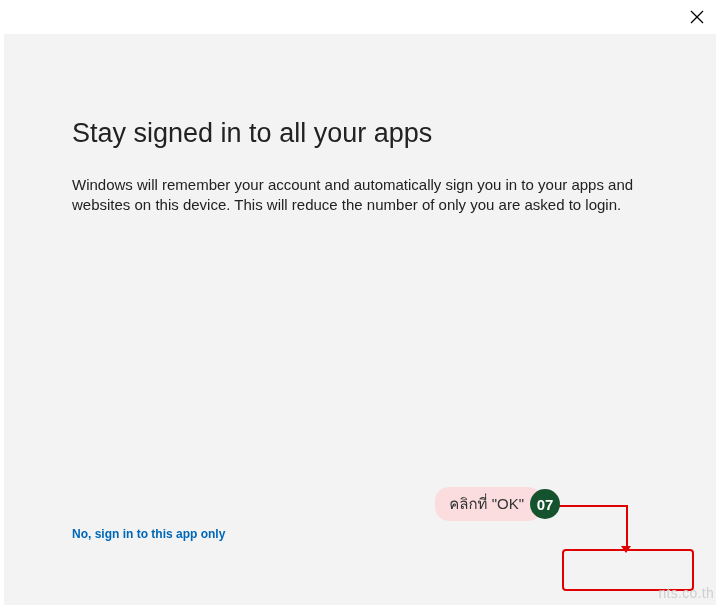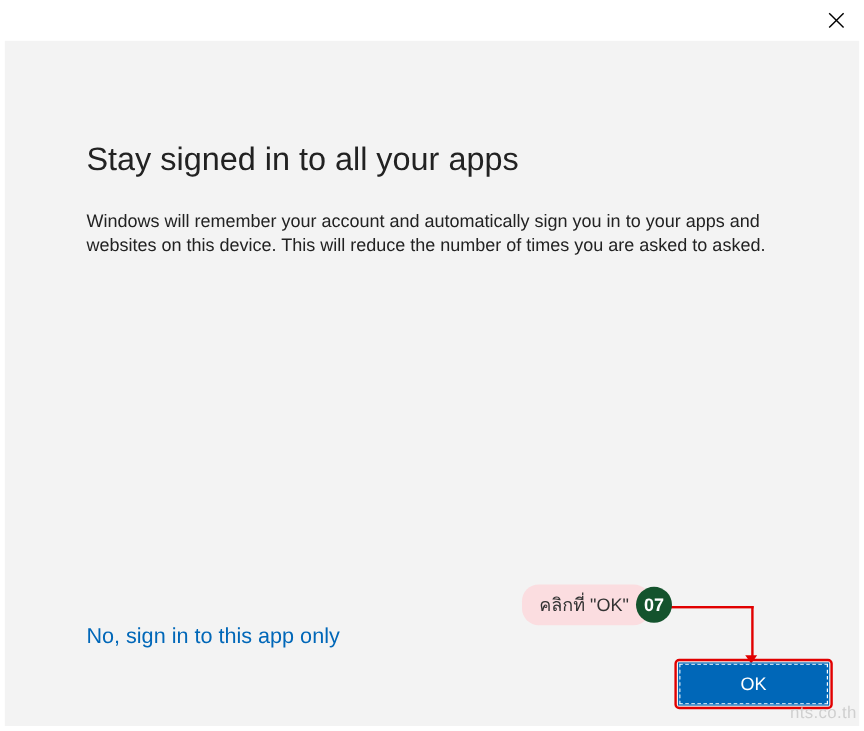--- a/index.html
+++ b/index.html
@@ -4,21 +4,21 @@
 <style>
   * { box-sizing: border-box; margin: 0; padding: 0; }
   html, body { width: 720px; height: 609px; font-family: "Segoe UI", Arial, sans-serif; background: #fff; overflow: hidden; }
   .topbar { height: 34px; position: relative; background: #fff; }
   .close-icon { position: absolute; top: 8px; right: 14px; width: 18px; height: 18px; display: flex; align-items: center; justify-content: center; cursor: pointer; }
   .close-icon svg { width: 14px; height: 14px; }
   .panel { position: absolute; left: 4px; top: 34px; width: 712px; height: 571px; background: #f3f3f3; }
   .content { position: absolute; left: 68px; top: 52px; right: 60px; margin-top: 32px; }
   .title { font-size: 27px; font-weight: 400; color: #222; margin-bottom: 26px; }
   .body-text { font-size: 15px; line-height: 1.35; color: #222; max-width: 580px; }
-  .link-only { position: absolute; left: 68px; bottom: 64px; font-size: 18px; font-weight: 400; color: #0067b8; cursor: pointer; }
+  .link-only { position: absolute; left: 68px; bottom: 64px; font-size: 12px; font-weight: 700; color: #0067b8; cursor: pointer; }
   .ok-wrap { position: absolute; right: 26px; bottom: 18px; }
   .ok-button { width: 124px; height: 34px; background: #0067b8; color: #fff; border: 1px dashed #fff; outline: 1px solid #0067b8; font-size: 15px; display: flex; align-items: center; justify-content: center; cursor: pointer; }
   .ok-highlight { position: absolute; right: 22px; bottom: 14px; width: 132px; height: 42px; border: 2px solid #e10000; border-radius: 4px; pointer-events: none; }
   .callout { position: absolute; right: 156px; bottom: 84px; display: flex; align-items: center; }
   .callout-bubble { background: #fbdde0; color: #333; font-size: 15px; padding: 5px 18px 5px 14px; border-radius: 14px; white-space: nowrap; }
   .callout-badge { width: 30px; height: 30px; border-radius: 50%; background: #14532d; color: #fff; font-weight: 700; font-size: 15px; display: flex; align-items: center; justify-content: center; margin-left: -12px; z-index: 2; }
   .callout-line-h { position: absolute; background: #e10000; height: 2px; bottom: 98px; right: 88px; width: 72px; }
   .callout-line-v { position: absolute; background: #e10000; width: 2px; right: 88px; bottom: 56px; height: 44px; }
   .callout-ball { position: absolute; width: 6px; height: 6px; border-radius: 50%; background: #e10000; }
   .ball-top { right: 158px; bottom: 96px; }
@@ -33,33 +33,30 @@
     <svg viewBox="0 0 14 14">
         <line x1="1" y1="1" x2="13" y2="13" stroke="#000" stroke-width="1.2"></line>
         <line x1="13" y1="1" x2="1" y2="13" stroke="#000" stroke-width="1.2"></line>
       </svg>
   </div>
 </div>
 
 <div class="panel">
   <div class="content">
     <div class="title">Stay signed in to all your apps</div>
-    <div class="body-text">Windows will remember your account and automatically sign you in to your apps and websites on this device. This will reduce the number of times you are asked to asked.</div>
+    <div class="body-text">Windows will remember your account and automatically sign you in to your apps and websites on this device. This will reduce the number of only you are asked to login.</div>
   </div>
 
   <div class="link-only">No, sign in to this app only</div>
 
   <div class="callout">
     <div class="callout-bubble">คลิกที่ "OK"</div>
     <div class="callout-badge">07</div>
   </div>
   <div class="callout-line-h"></div>
   <div class="callout-line-v"></div>
   <div class="callout-ball ball-top"></div>
   <div class="callout-ball ball-arrow"></div>
 
   <div class="ok-highlight"></div>
-  <div class="ok-wrap">
-    <div class="ok-button">OK</div>
-  </div>
 
   <div class="watermark">nts.co.th</div>
 </div>
 
 </body></html>

